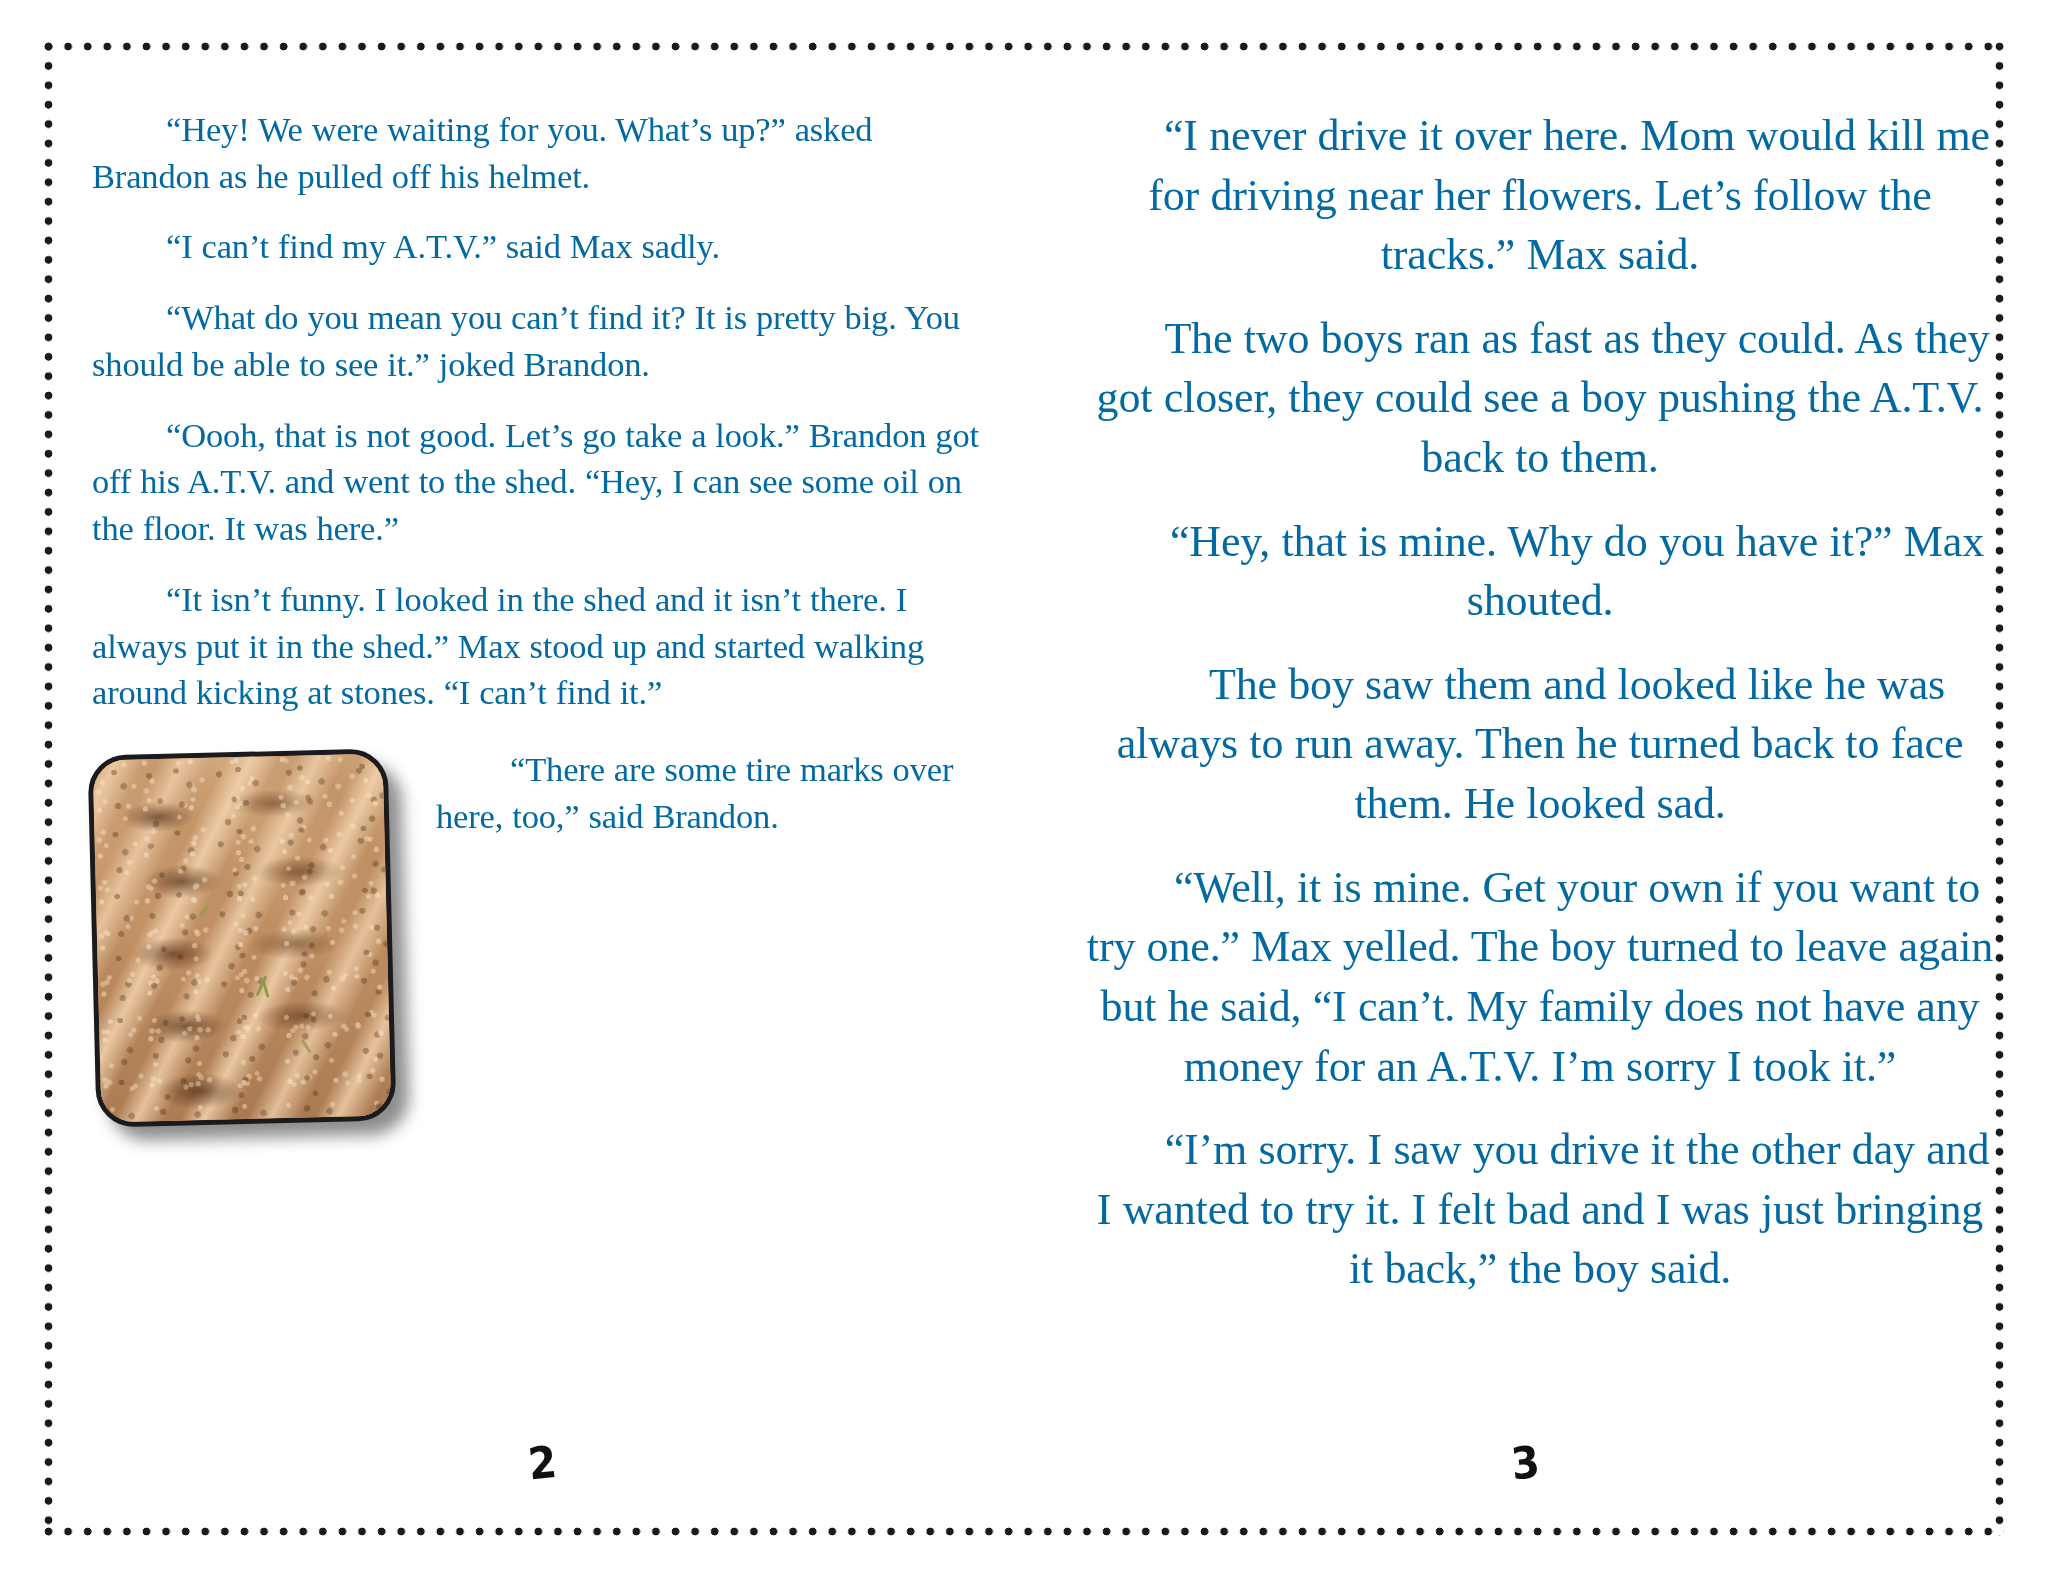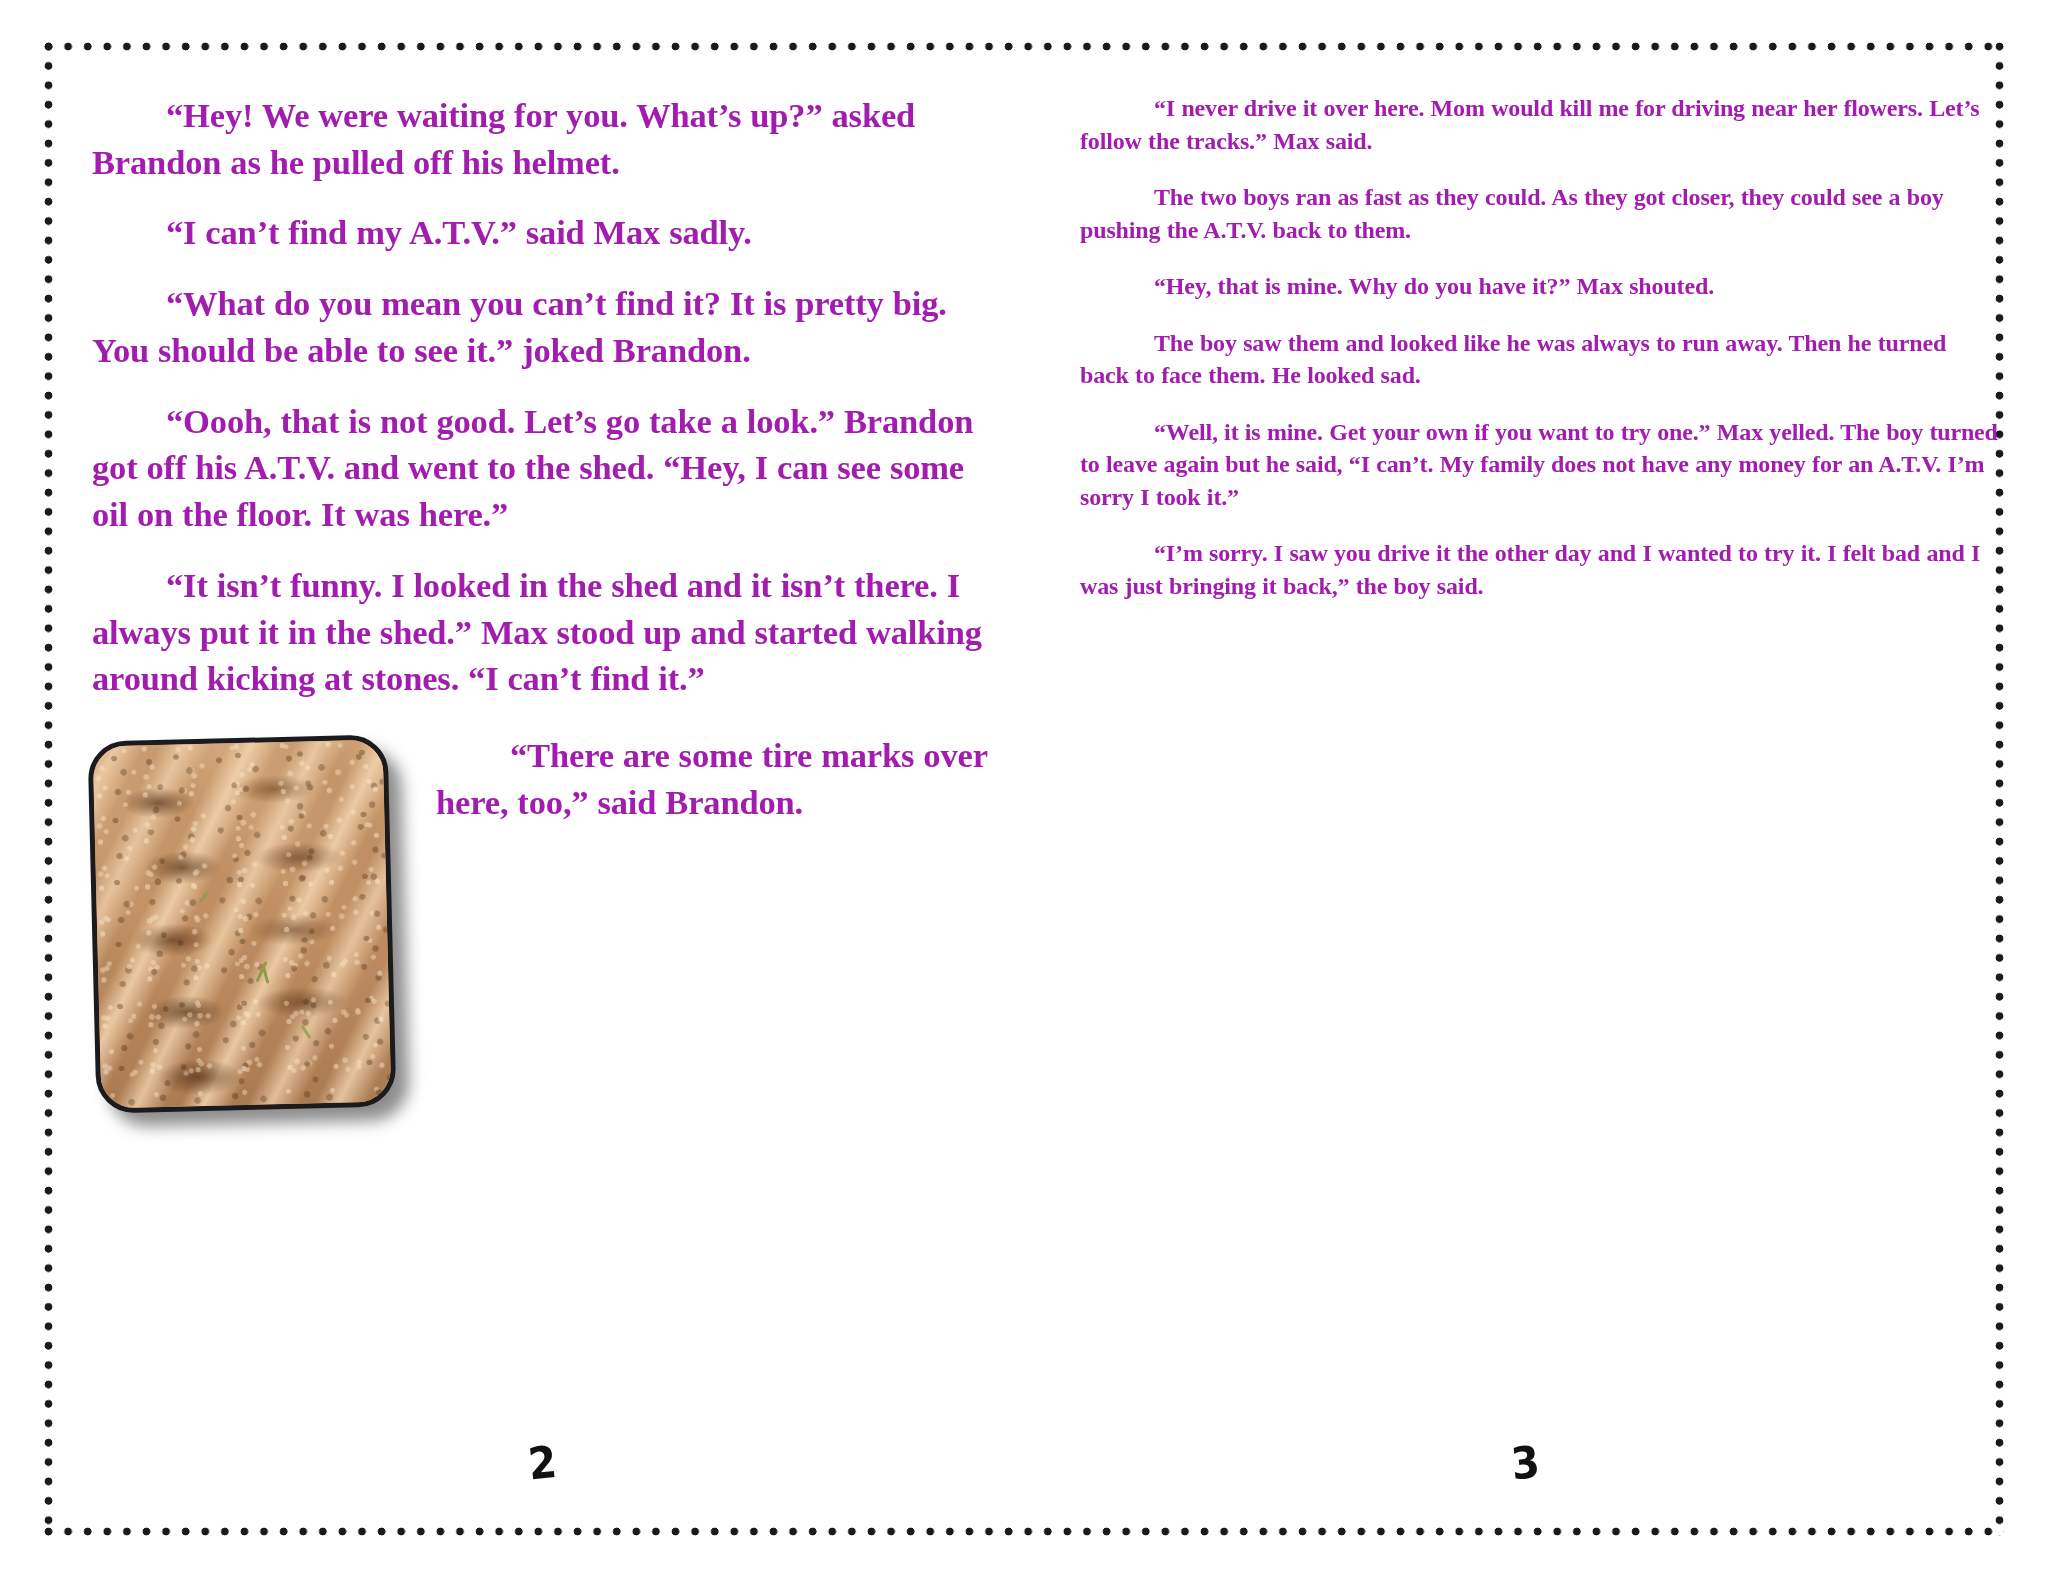--- a/index.html
+++ b/index.html
@@ -66,33 +66,33 @@
     height: 1578px;
   }
   .column {
     position: absolute;
     top: 92px;
   }
   .col-left  { left: 92px;  width: 900px; }
   .col-right { left: 1080px; width: 920px; }
 
   p.para {
-    margin: 0 0 0 0;
+    margin: 14px 0 0 0;
     padding: 0;
     font-size: 34.5px;
     line-height: 1.355;
-    font-weight: bold;
+    font-weight: normal;
     text-indent: 74px;
     letter-spacing: -0.15px;
     word-spacing: 0.5px;
-    color: #a21caf;
+    color: #0369a1;
   }
   p.para + p.para { margin-top: 24px; }
 
-  .col-right p.para { font-size: 24px; }
+  .col-right p.para { font-size: 44px; text-align: center; }
 
   
   .wrap-block { margin-top: 30px; }
   .wrap-block p.para { text-indent: 74px; }
   .wrap-block p.para + p.para { margin-top: 30px; }
 
   
   .photo-wrap {
     float: left;
     width: 314px;

